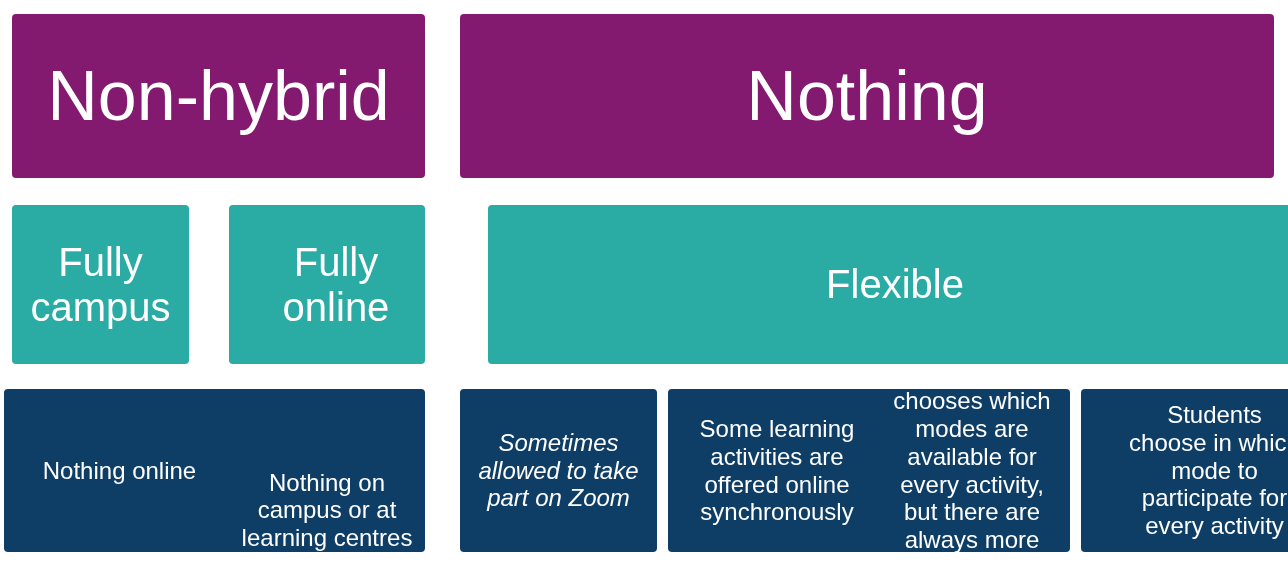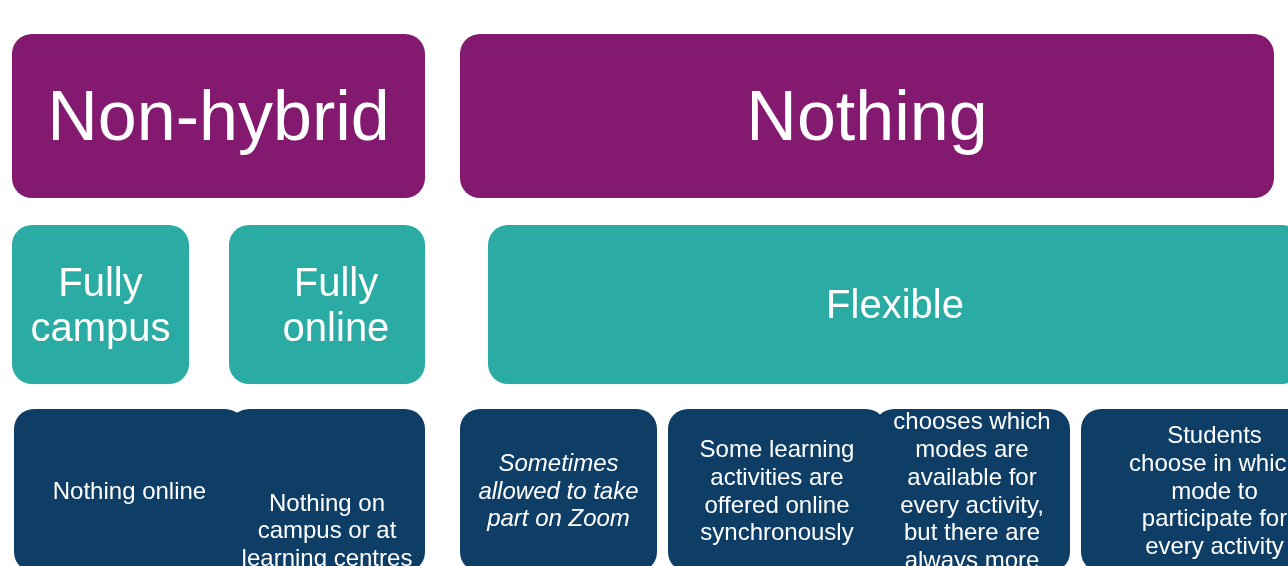--- a/index.html
+++ b/index.html
@@ -10,28 +10,27 @@
   .canvas {
     position: relative;
     width: 1288px;
     height: 566px;
     background: var(--background, #ffffff);
     font-family: "Liberation Sans", sans-serif;
     overflow: hidden;
   }
   .box {
     position: absolute;
-    border-radius: 20px;
+    border-radius: 4px;
     display: flex;
     align-items: center;
     justify-content: center;
     text-align: center;
     color: var(--text, #ffffff);
     box-sizing: border-box;
-    margin-top: 20px;
   }
   .tier-top {
     background: var(--category, #831A70);
     font-size: 70px;
     line-height: 1.1;
   }
   .tier-mid {
     background: var(--mode, #2AACA4);
     font-size: 40px;
     line-height: 1.12;
@@ -44,21 +43,21 @@
     padding: 0 9px;
   }
   
   .pos-nonhybrid  { left: 12px;   top: 14px;  width: 413px; height: 164px; }
   .pos-hybrid     { left: 460px;  top: 14px;  width: 814px; height: 164px; }
   
   .pos-fullycampus { left: 12px;  top: 205px; width: 177px; height: 159px; }
   .pos-fullyonline { left: 229px; top: 205px; width: 196px; height: 159px; padding-left: 26px; }
   .pos-flexible    { left: 488px; top: 205px; width: 814px; height: 159px; text-align: center; }
   
-  .pos-nothingonline { left: 14px;   top: 389px; width: 231px; height: 163px; }
+  .pos-nothingonline { left: 4px;   top: 389px; width: 231px; height: 163px; }
   .pos-nothingcampus { left: 229px;  top: 389px; width: 196px; height: 163px; align-items: flex-end; }
   .pos-zoom          { left: 460px;  top: 389px; width: 197px; height: 163px; font-style: italic; }
   .pos-somelearning  { left: 668px;  top: 389px; width: 218px; height: 163px; padding-left: 9px; }
   .pos-teacher       { left: 874px;  top: 389px; width: 196px; height: 163px; }
   .pos-students      { left: 1081px; top: 389px; width: 228px; height: 163px; padding-left: 48px; }
   .label { display: inline-block; }
 </style>
 </head>
 <body>
 

